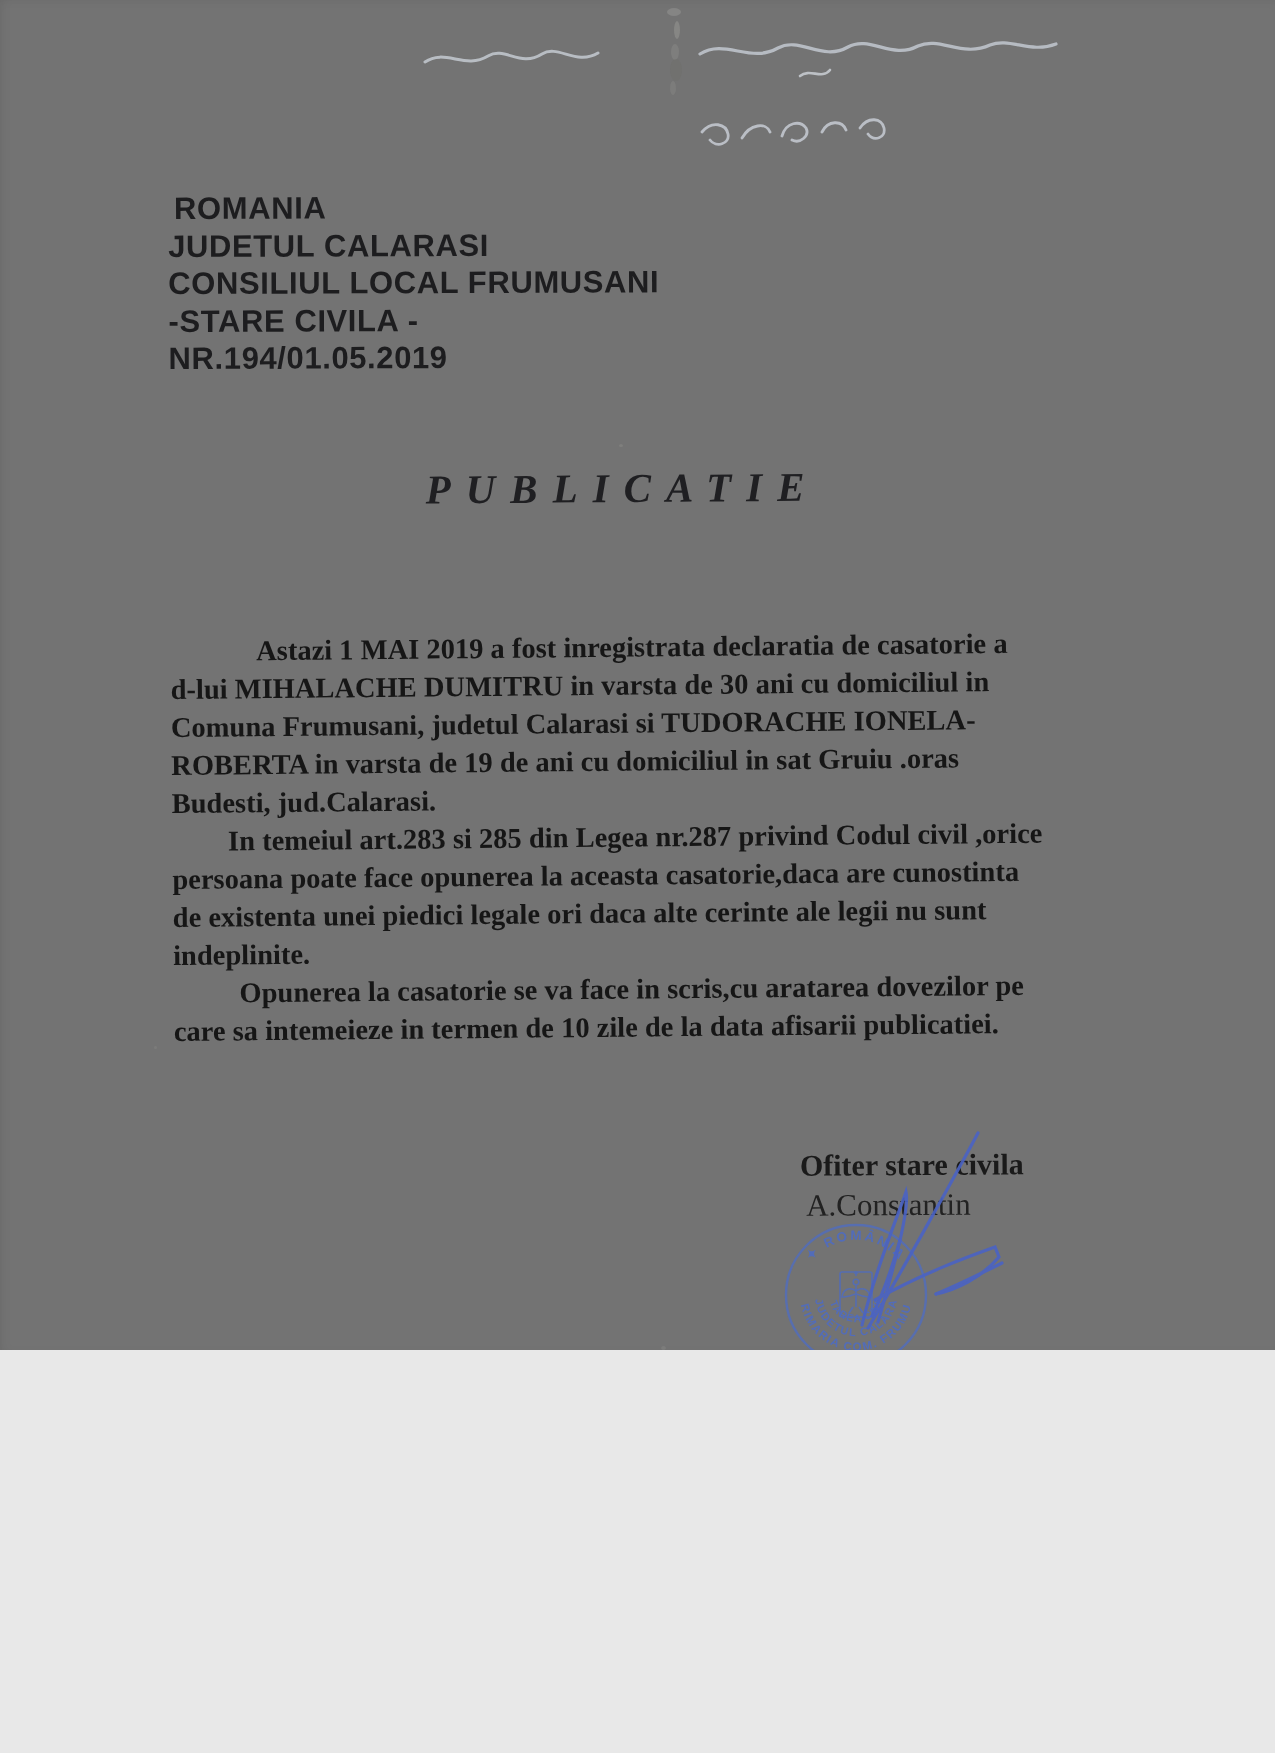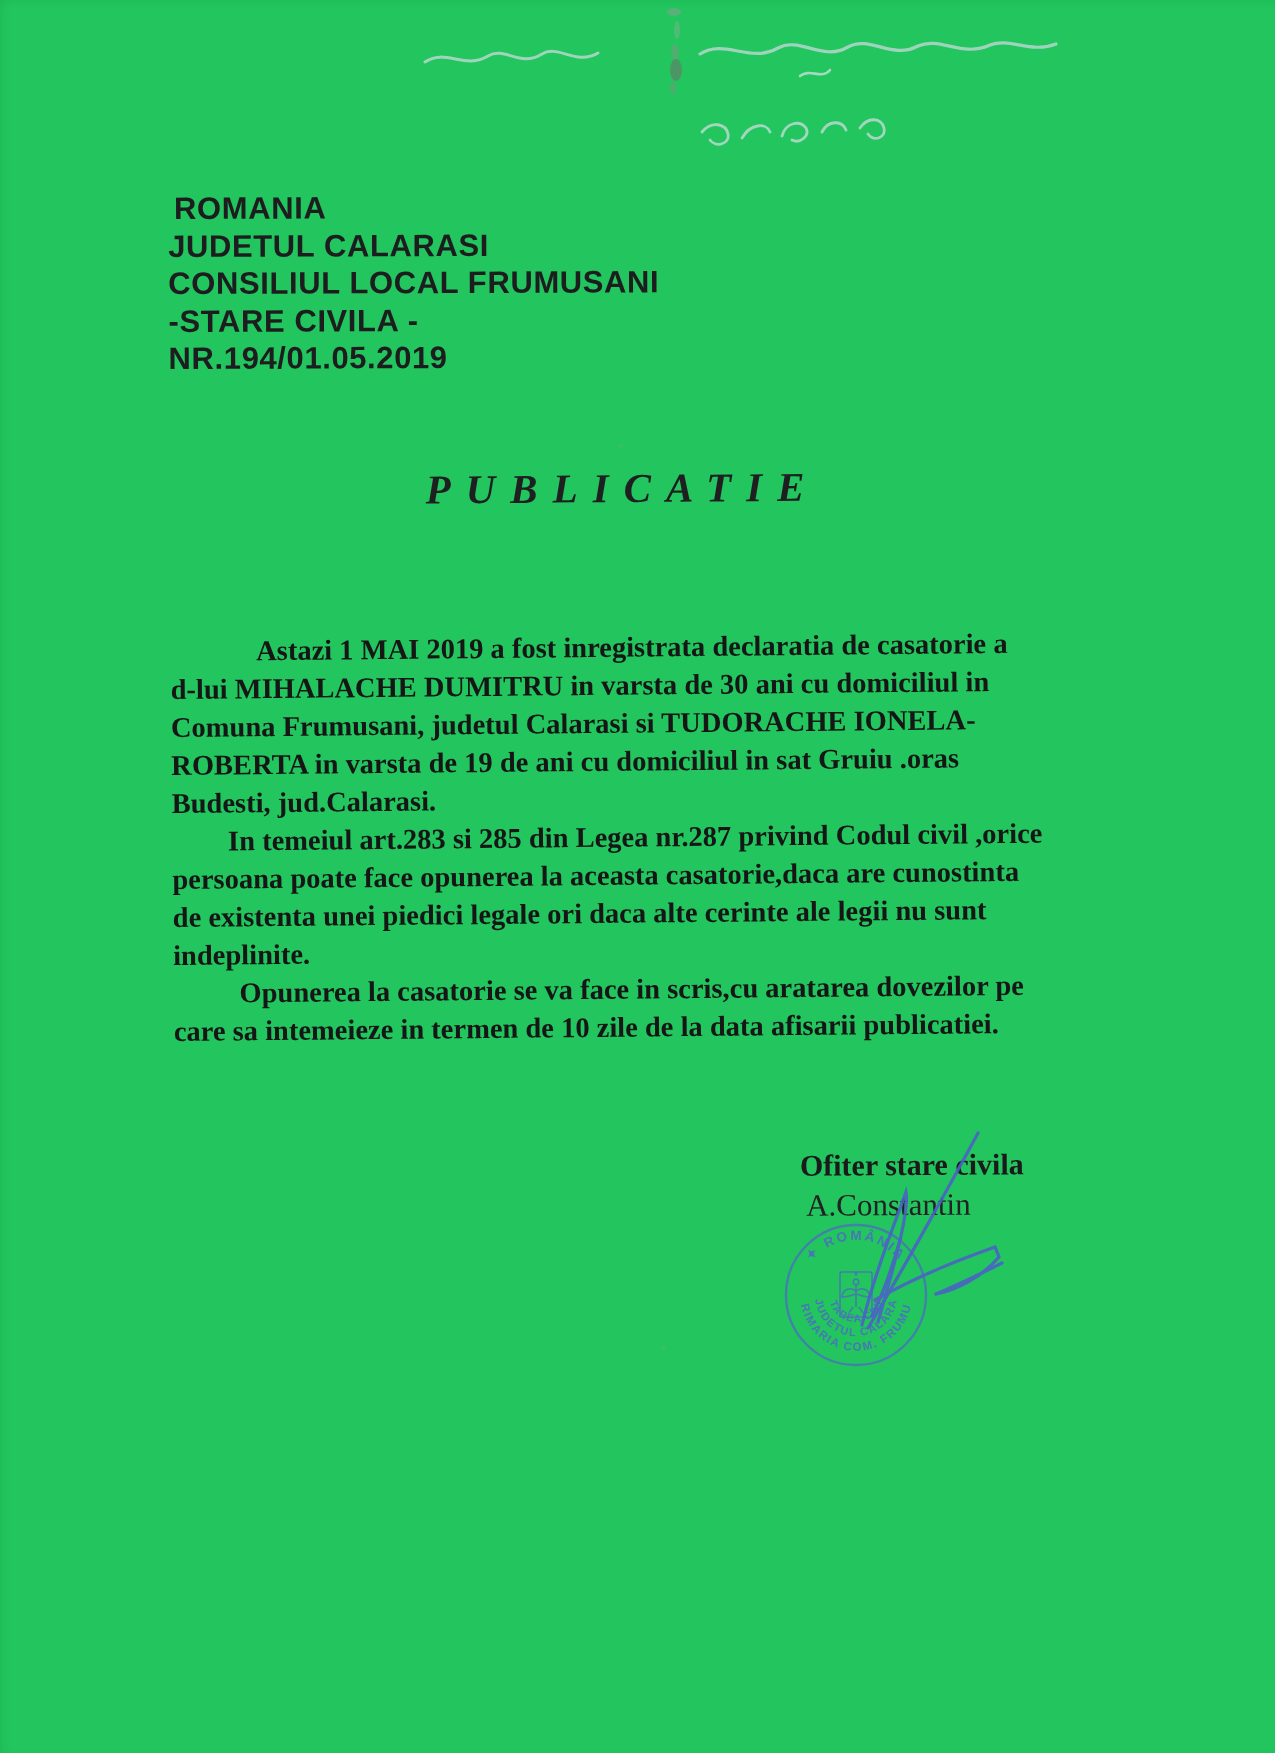--- a/index.html
+++ b/index.html
@@ -1,19 +1,19 @@
 <!DOCTYPE html>
 <html><head>
 <meta charset="utf-8">
 <style>
   html,body { margin:0; padding:0; background:#e8e8e8; }
   .page {
     position:relative;
-    width:1275px; height:1753px;
-    background:#22c55e;
+    width:1275px; height:1350px;
+    background:#737373;
     overflow:hidden;
     font-family:"Liberation Serif", serif;
     box-shadow: inset 6px 0 14px -8px rgba(0,0,0,.10), inset 0 6px 14px -8px rgba(0,0,0,.06);
   }
 
   
   .header {
     position:absolute; left:168px; top:190px;
     font-family:"Liberation Sans", sans-serif;
     font-weight:700;

